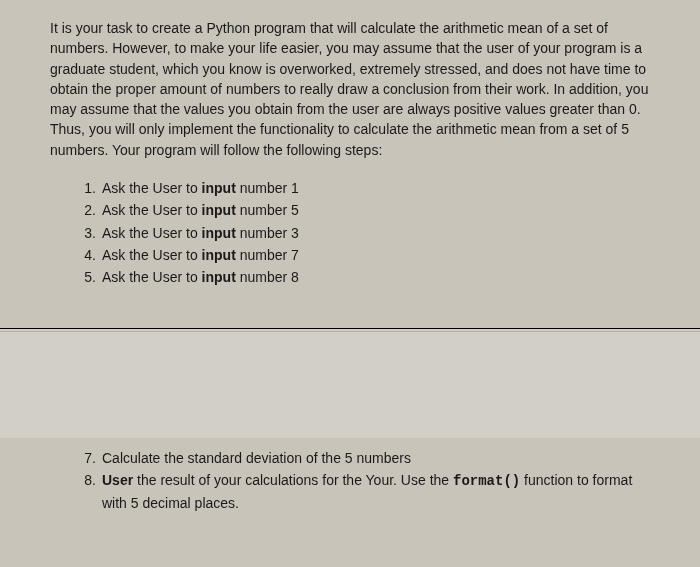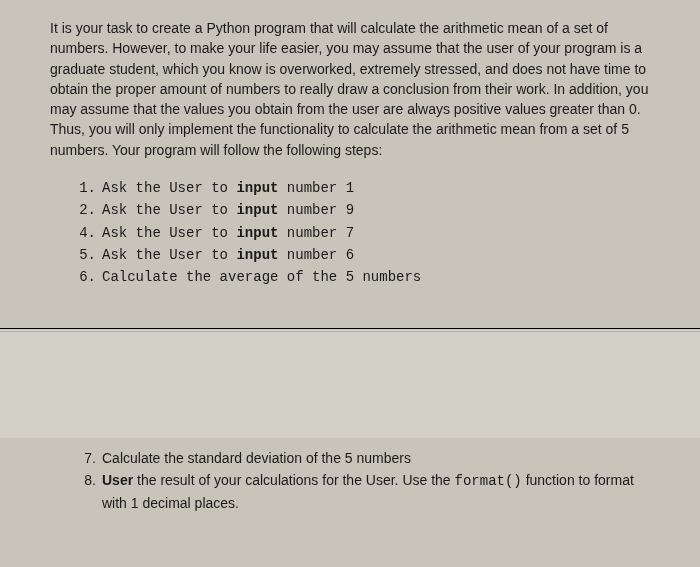--- a/index.html
+++ b/index.html
@@ -22,21 +22,20 @@
     .intro-text {
       margin-bottom: 18px;
     }
     .steps-list {
       list-style: none;
       padding-left: 28px;
       margin-bottom: 20px;
     }
     .steps-list li {
       margin-bottom: 2px;
-      font-family: Liberation Mono, monospace;
     }
     .steps-list .num {
       display: inline-block;
       width: 18px;
       text-align: right;
       margin-right: 6px;
     }
     .bold {
       font-weight: bold;
     }
@@ -64,43 +63,43 @@
       margin-bottom: 2px;
     }
     .lower-section .num {
       display: inline-block;
       width: 18px;
       text-align: right;
       margin-right: 6px;
     }
     .mono {
       font-family: "Courier New", Courier, monospace;
-      font-weight: normal;
+      font-weight: bold;
       text-align: center;
     }
     .indent-cont {
       padding-left: 24px;
     }
   </style>
 </head>
 <body>
 
 <div class="page">
   <p class="intro-text">It is your task to create a Python program that will calculate the arithmetic mean of a set of numbers. However, to make your life easier, you may assume that the user of your program is a graduate student, which you know is overworked, extremely stressed, and does not have time to obtain the proper amount of numbers to really draw a conclusion from their work. In addition, you may assume that the values you obtain from the user are always positive values greater than 0. Thus, you will only implement the functionality to calculate the arithmetic mean from a set of 5 numbers. Your program will follow the following steps:</p>
 
   <ol class="steps-list">
     <li><span class="num">1.</span><span>Ask the User to </span><span class="bold">input</span><span> number 1</span></li>
-    <li><span class="num">2.</span><span>Ask the User to </span><span class="bold">input</span><span> number 9</span></li>
+    <li><span class="num">2.</span><span>Ask the User to </span><span class="bold">input</span><span> number 5</span></li>
+    <li><span class="num">3.</span><span>Ask the User to </span><span class="bold">input</span><span> number 3</span></li>
     <li><span class="num">4.</span><span>Ask the User to </span><span class="bold">input</span><span> number 7</span></li>
-    <li><span class="num">5.</span><span>Ask the User to </span><span class="bold">input</span><span> number 6</span></li>
-    <li><span class="num">6.</span><span>Calculate the average of the 5 numbers</span><span class="bold"></span><span></span></li>
+    <li><span class="num">5.</span><span>Ask the User to </span><span class="bold">input</span><span> number 8</span></li>
   </ol>
 </div>
 
 <div class="divider-area"></div>
 
 <div class="lower-section">
   <ol>
     <li><span class="num">7.</span><span>Calculate the standard deviation of the 5 numbers</span></li>
-    <li><span class="num">8.</span><span class="bold">User</span><span> the result of your calculations for the User. Use the </span><span class="mono">format()</span><span> function to format</span></li>
-    <li class="indent-cont"><span>with 1 decimal places.</span></li>
+    <li><span class="num">8.</span><span class="bold">User</span><span> the result of your calculations for the Your. Use the </span><span class="mono">format()</span><span> function to format</span></li>
+    <li class="indent-cont"><span>with 5 decimal places.</span></li>
   </ol>
 </div>
 
 </body></html>

